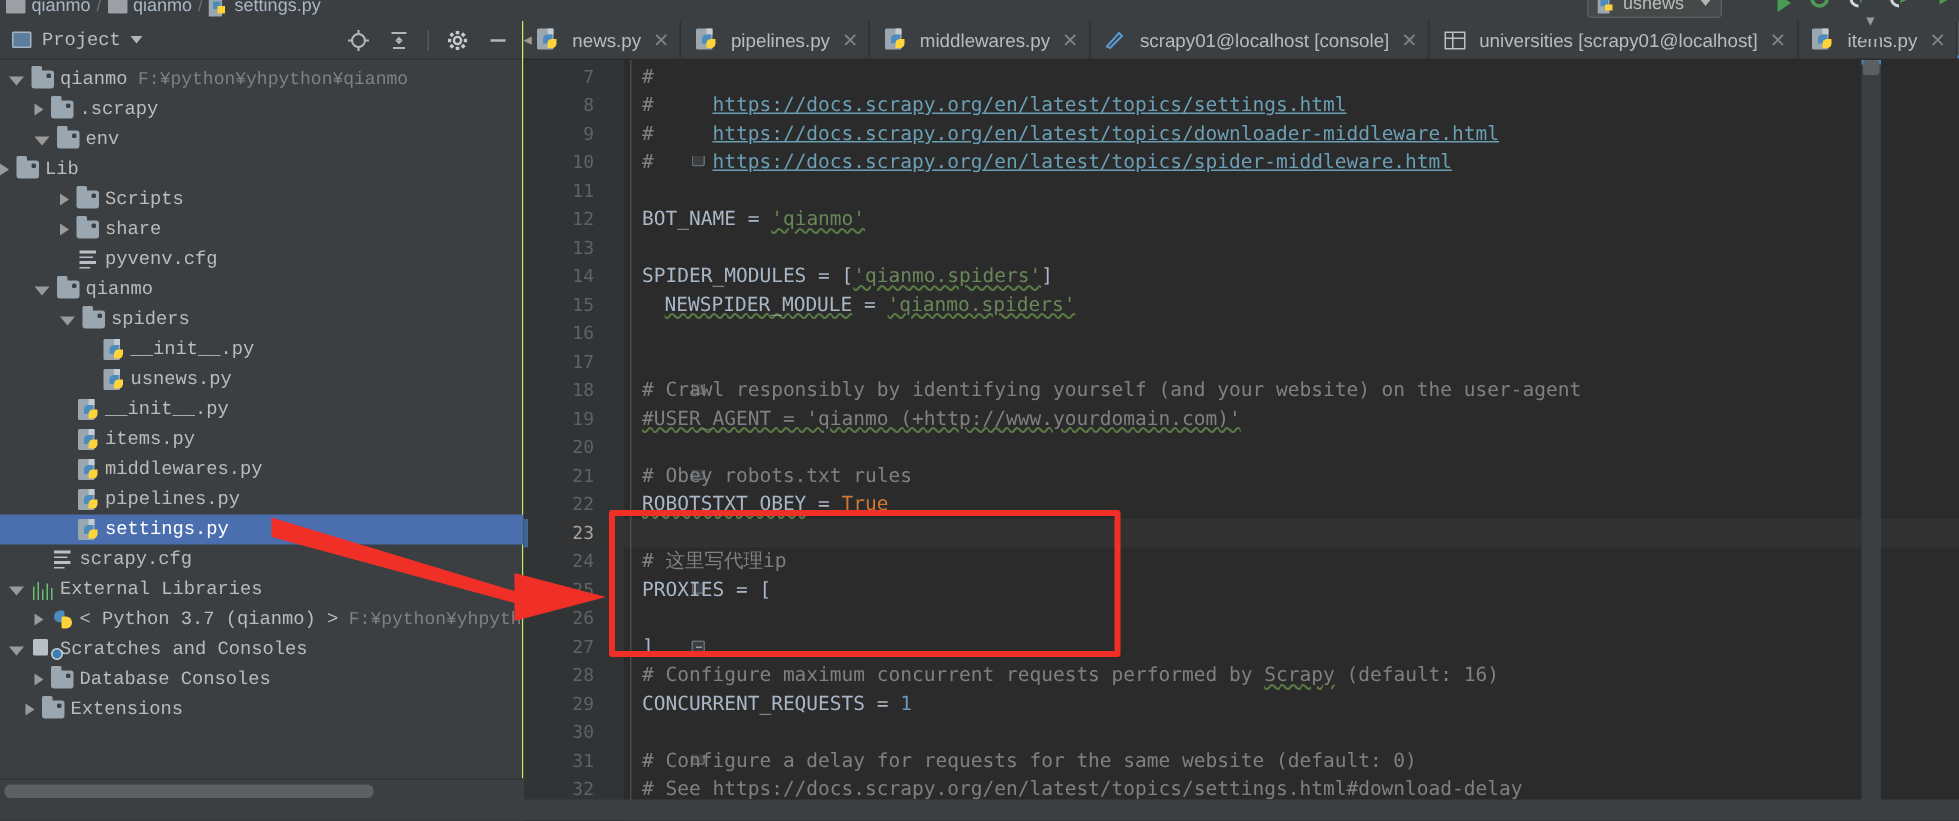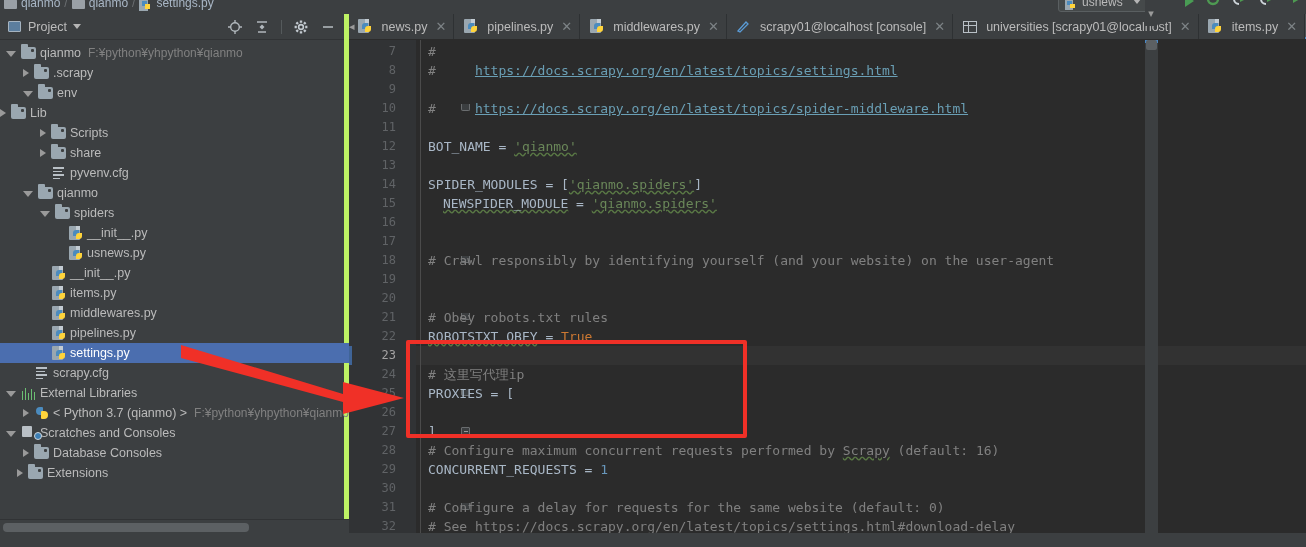--- a/index.html
+++ b/index.html
@@ -2,21 +2,21 @@
 <html><head>
 <meta charset="utf-8">
 <style>
   * { box-sizing: border-box; margin: 0; padding: 0; }
   html, body {
     width: 1306px; height: 547px;
     background: #3c3f41;
     font-family: "Liberation Sans", sans-serif;
     overflow: hidden;
   }
-  #app { position: relative; width: 1158px; height: 547px; }
+  #app { position: relative; width: 1254px; height: 547px; }
 
   
   .breadcrumb-strip {
     position: absolute; left: 0; top: 0; width: 1306px; height: 14px;
     background: #3c3f41; overflow: hidden;
   }
   .breadcrumb {
     position: absolute; left: 4px; top: -4px;
     font-size: 12px; color: #a9b7c6; white-space: nowrap;
     display: flex; align-items: center; gap: 4px;
@@ -47,21 +47,21 @@
   .run-config .lbl { font-size: 12px; color: #bbbbbb; }
   .run-icons { position: absolute; left: 155px; top: -8px; display: flex; gap: 12px; align-items: center; }
   .tri-run {
     width: 0; height: 0; border-left: 9px solid #499c54;
     border-top: 6px solid transparent; border-bottom: 6px solid transparent;
   }
 
   
   .proj-panel {
     position: absolute; left: 0; top: 14px; width: 349px; height: 519px;
-    background: #3c3f41; border-right: 5px solid #bef264;
+    background: #3c3f41; border-right: 1px solid #bef264; font-family: Liberation Mono, monospace;
   }
   .proj-header {
     position: relative; height: 26px; background: #3c3f41;
     display: flex; align-items: center; padding-left: 8px;
     border-bottom: 1px solid #313335;
   }
   .proj-header .title { font-size: 12.5px; color: #bbbbbb; margin-left: 7px; }
   .hdr-ico-win {
     width: 13px; height: 11px; border: 1.6px solid #a5b3c0; border-radius: 1px;
     background: #5c7e9e;
@@ -698,29 +698,31 @@
         <div class="fold-tip" style="top: 216px;"></div>
         <div class="fold-tip" style="top: 273px;"></div>
         <div class="fold-tip" style="top: 349px;"></div>
         <div class="fold-mk" style="top: 387px;"></div>
         <div class="fold-tip" style="top: 463px;"></div>
       </div>
     <div class="code-area" id="codearea">
       <div class="vline"></div>
     <div class="cl" style="top: 2px;"><span class="c-com">#</span></div>
         <div class="cl" style="top: 21px;"><span class="c-com">#     </span><span class="c-link">https://docs.scrapy.org/en/latest/topics/settings.html</span></div>
+        <div class="cl" style="top: 40px;"><span class="c-com">#     </span><span class="c-link">https://docs.scrapy.org/en/latest/topics/downloader-middleware.html</span></div>
         <div class="cl" style="top: 59px;"><span class="c-com">#     </span><span class="c-link">https://docs.scrapy.org/en/latest/topics/spider-middleware.html</span></div>
         <div class="cl" style="top: 78px;"></div>
         <div class="cl" style="top: 97px;"><span class="c-id">BOT_NAME</span><span class="c-id"> = </span><span class="c-str wavy">'qianmo'</span></div>
         <div class="cl" style="top: 116px;"></div>
         <div class="cl" style="top: 135px;"><span class="c-id">SPIDER_MODULES</span><span class="c-id"> = [</span><span class="c-str wavy">'qianmo.spiders'</span><span class="c-id">]</span></div>
         <div class="cl" style="top: 154px; padding-left: 15px;"><span class="c-id wavy">NEWSPIDER_MODULE</span><span class="c-id"> = </span><span class="c-str wavy">'qianmo.spiders'</span></div>
         <div class="cl" style="top: 173px;"></div>
         <div class="cl" style="top: 192px;"></div>
         <div class="cl" style="top: 211px;"><span class="c-com"># Crawl responsibly by identifying yourself (and your website) on the user-agent</span></div>
+        <div class="cl" style="top: 230px;"><span class="c-com wavy">#USER_AGENT = 'qianmo (+http://www.yourdomain.com)'</span></div>
         <div class="cl" style="top: 249px;"></div>
         <div class="cl" style="top: 268px;"><span class="c-com"># Obey robots.txt rules</span></div>
         <div class="cl" style="top: 287px;"><span class="c-id wavy">ROBOTSTXT_OBEY</span><span class="c-id"> = </span><span class="c-key">True</span></div>
         <div class="cl" style="top: 325px;"><span class="c-com"># 这里写代理ip</span></div>
         <div class="cl" style="top: 344px;"><span class="c-id">PROXIES</span><span class="c-id"> = [</span></div>
         <div class="cl" style="top: 382px;"><span class="c-id">]</span></div>
         <div class="cl" style="top: 401px;"><span class="c-com"># Configure maximum concurrent requests performed by </span><span class="c-com wavy">Scrapy</span><span class="c-com"> (default: 16)</span></div>
         <div class="cl" style="top: 420px;"><span class="c-id">CONCURRENT_REQUESTS</span><span class="c-id"> = </span><span class="c-num">1</span></div>
         <div class="cl" style="top: 439px;"></div>
         <div class="cl" style="top: 458px;"><span class="c-com"># Configure a delay for requests for the same website (default: 0)</span></div>

